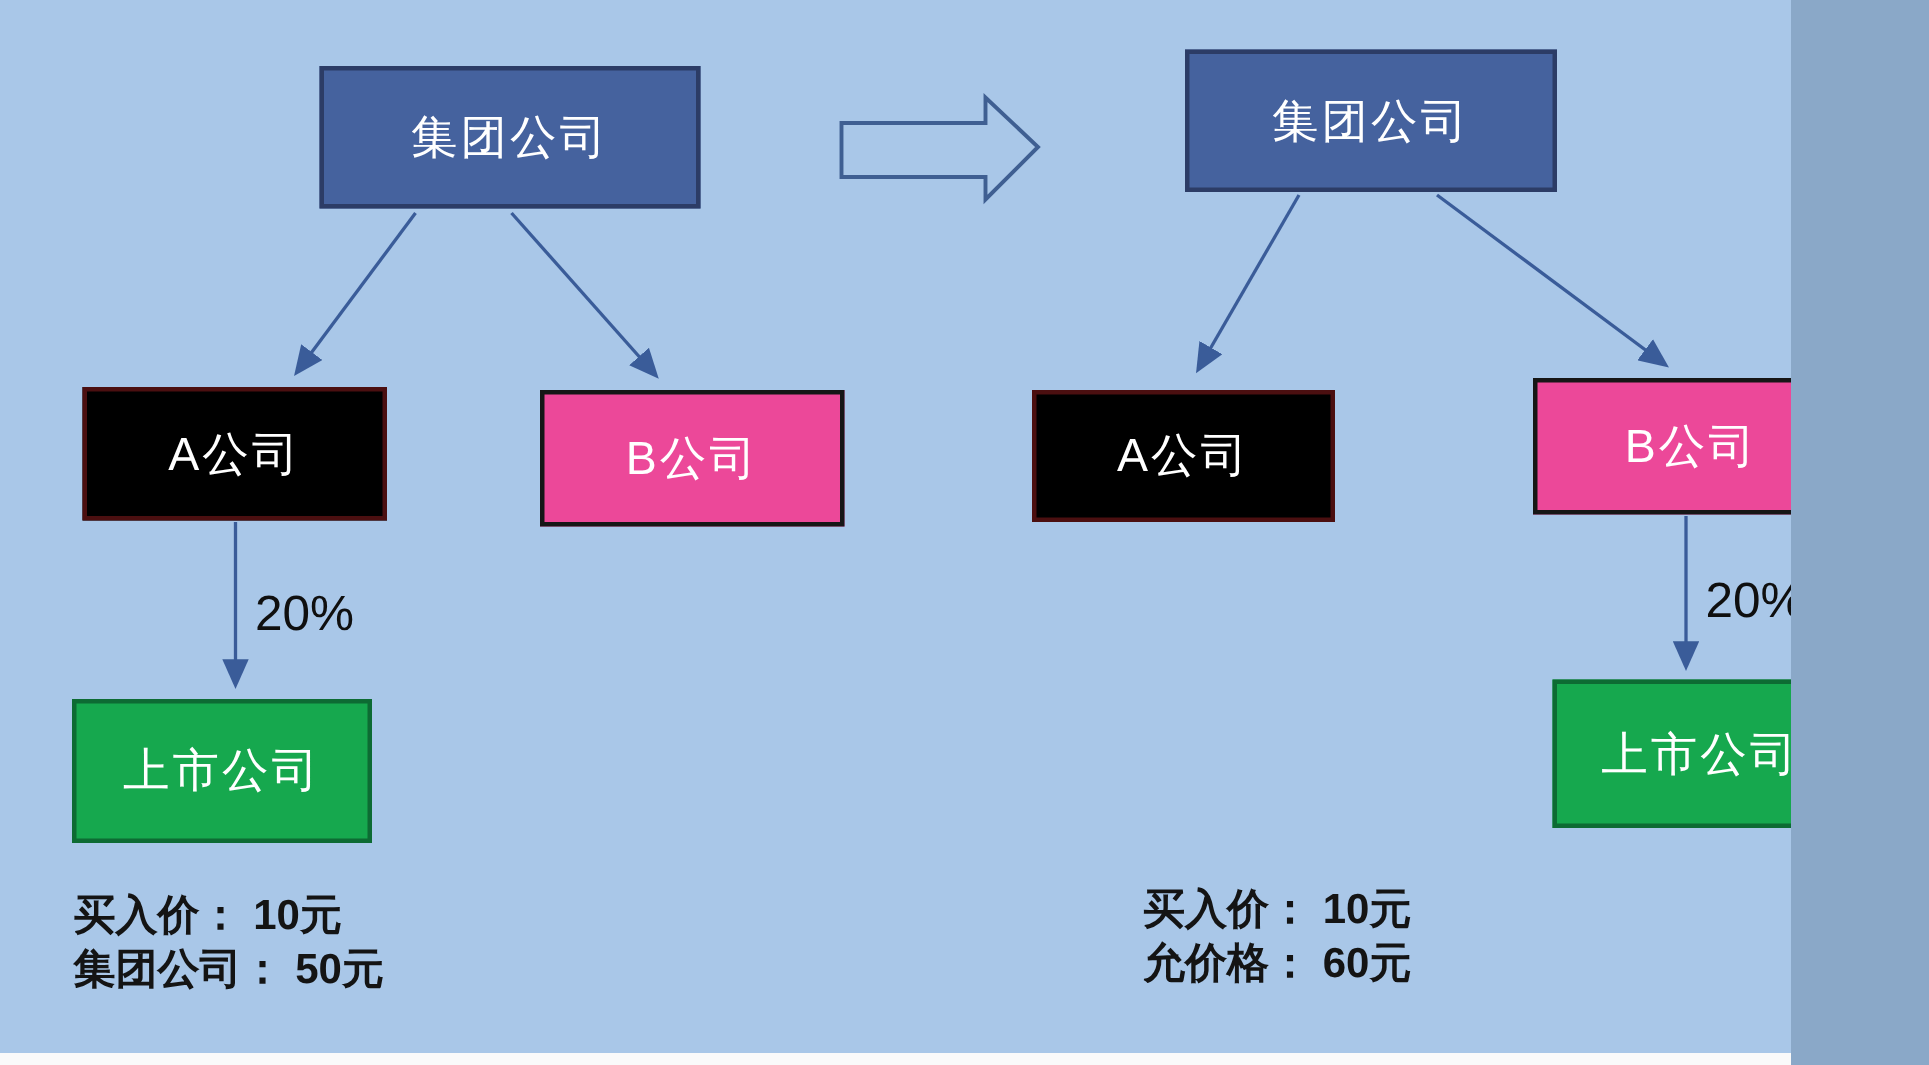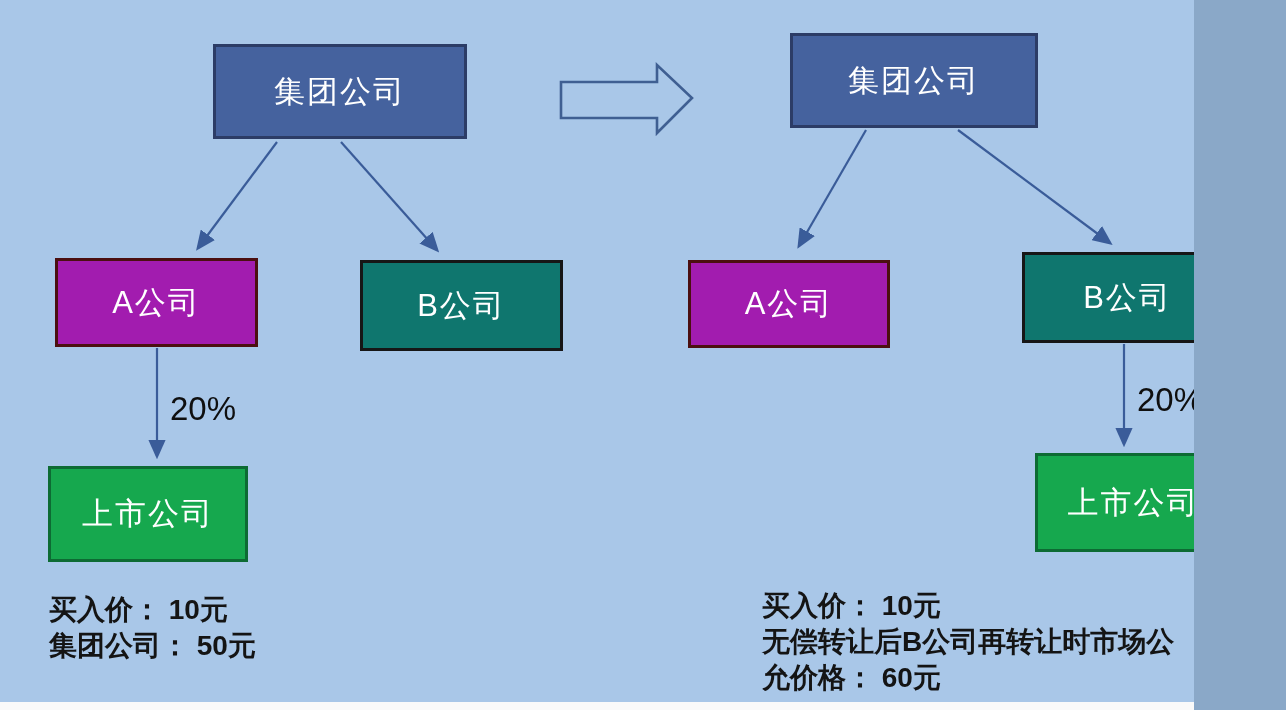--- a/index.html
+++ b/index.html
@@ -29,25 +29,25 @@
     font-size: 31px;
     letter-spacing: 2px;
     box-sizing: border-box;
     text-align: center;
   }
   .node-group {
     background: #45629e;
     border: 3px solid #2c3c66;
   }
   .node-red {
-    background: #a21caf;
+    background: #000000;
     border: 3px solid #4b0f10;
   }
   .node-yellow {
-    background: #0f766e;
+    background: #ec4899;
     border: 3px solid #161616;
   }
   .node-green {
     background: #16a84e;
     border: 3px solid #0d6b33;
   }
   
   .l-group  { left: 213px; top: 44px;  width: 254px; height: 95px; }
   .l-compa  { left: 55px;  top: 258px; width: 203px; height: 89px; }
   .l-compb  { left: 360px; top: 260px; width: 203px; height: 91px; }
@@ -138,18 +138,17 @@
   </div>
   <div class="stake-label r-stake">20%</div>
 
   <div class="note-block l-notes">
     <div>买入价： 10元</div>
     <div>集团公司： 50元</div>
   </div>
 
   <div class="note-block r-notes">
     <div>买入价： 10元</div>
-    <div>无偿转让后B公司再转让时市场公</div>
     <div>允价格： 60元</div>
   </div>
 
   <div class="bottom-strip"></div>
 </div>
 
 </body></html>

